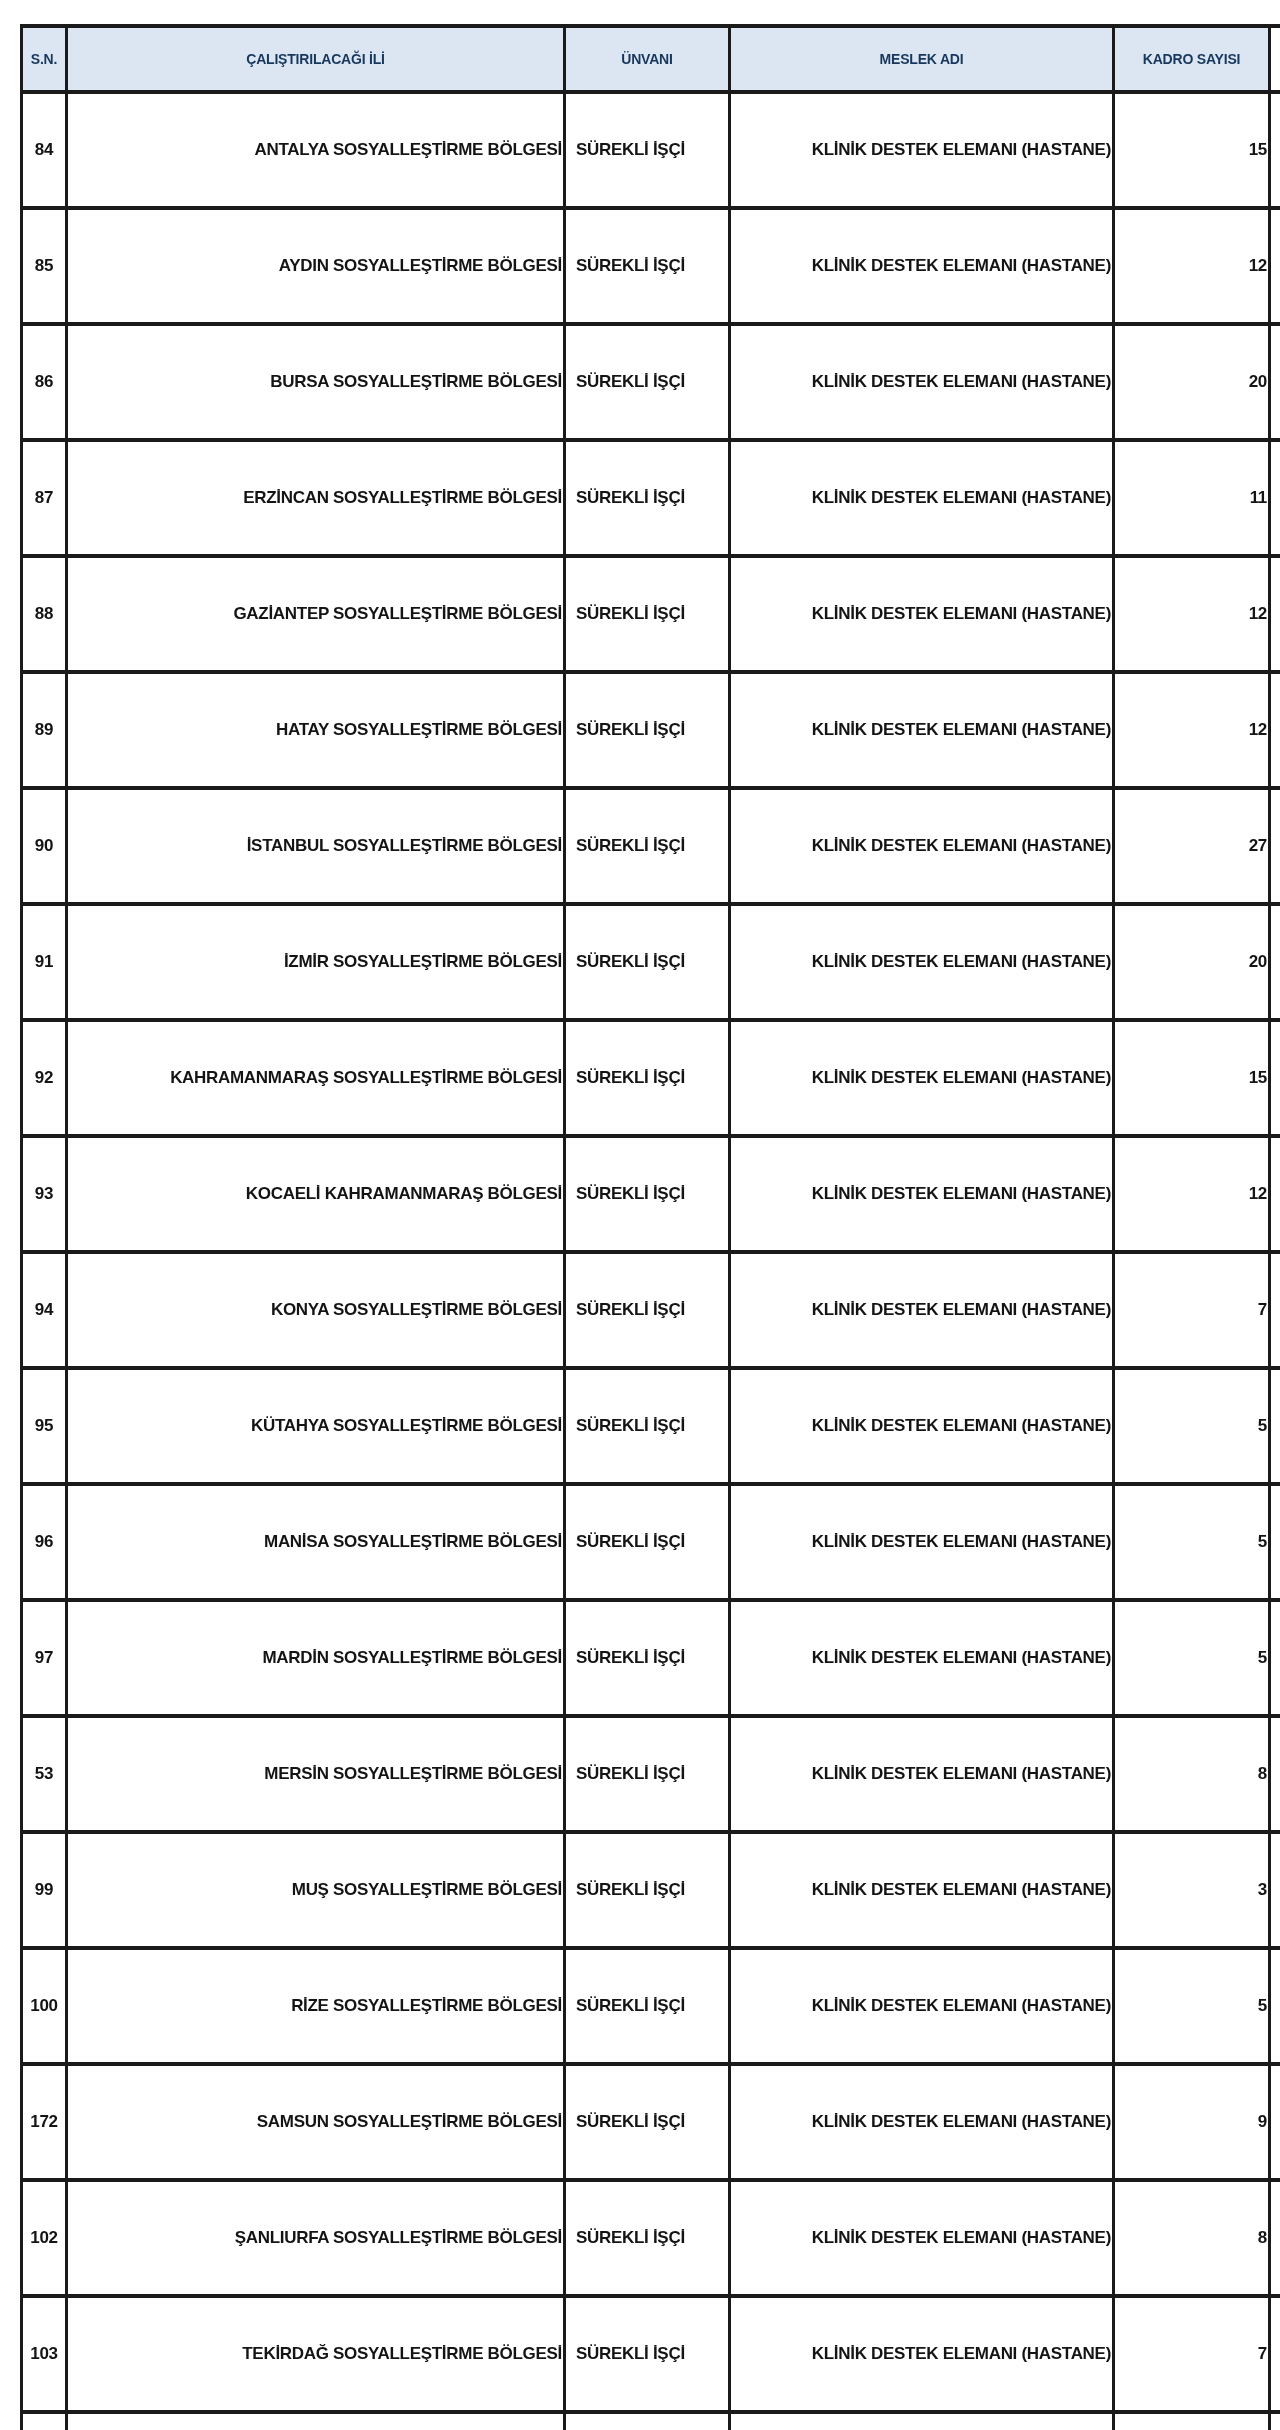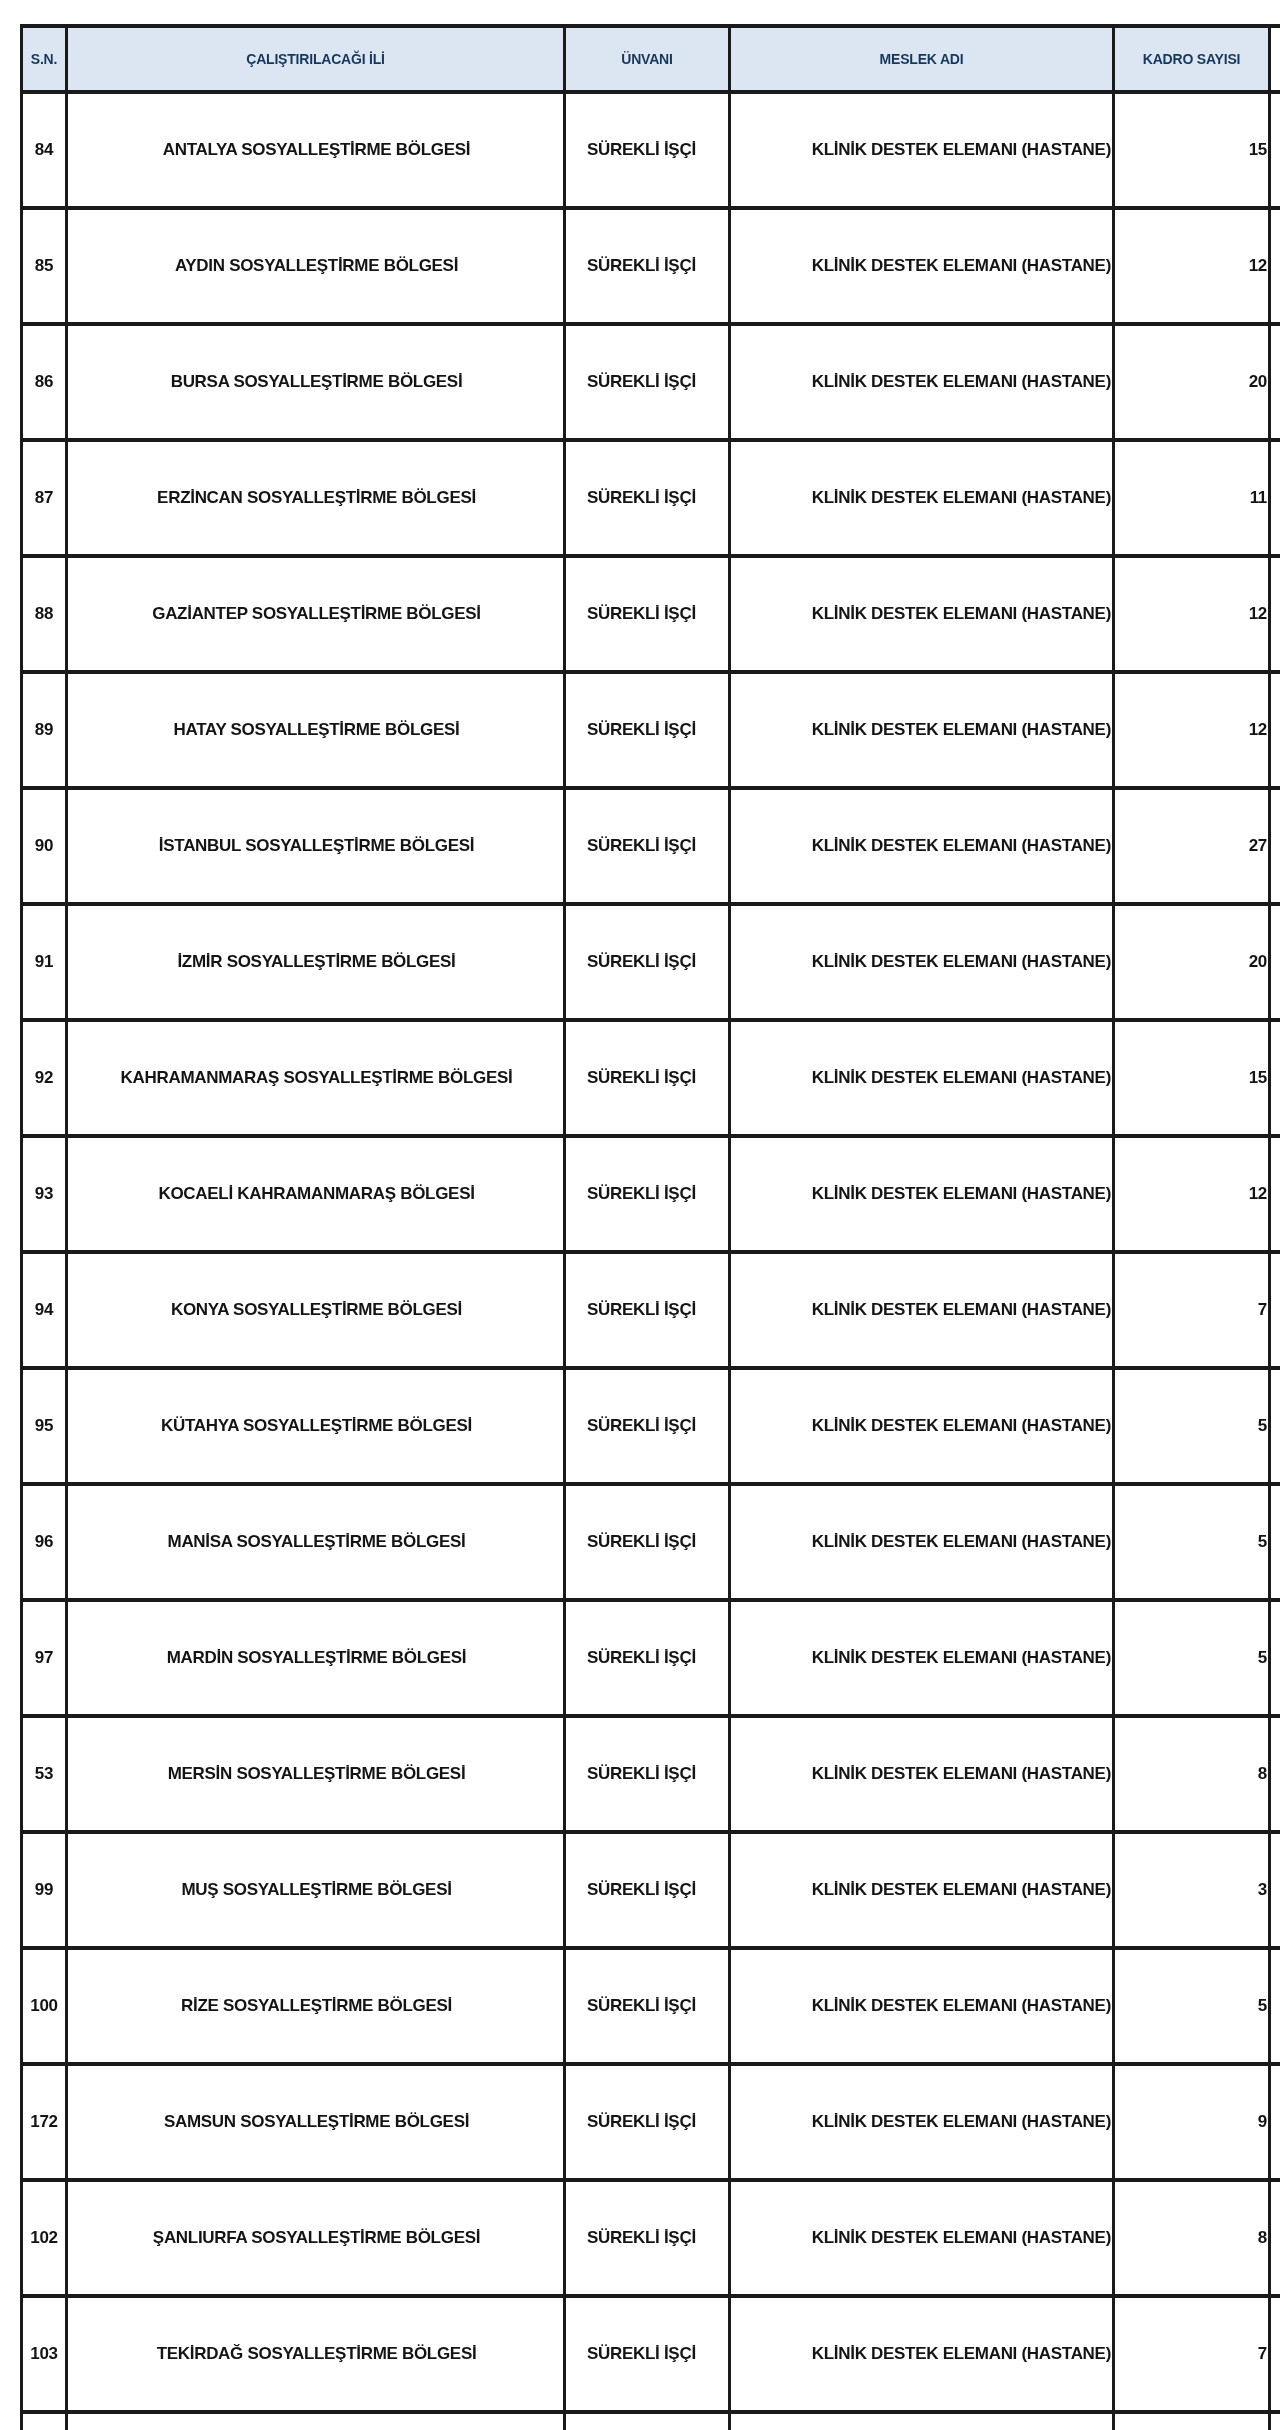--- a/index.html
+++ b/index.html
@@ -49,22 +49,22 @@
   tbody.data td{
     height:116px;
     color:var(--body-text);
     font-weight:bold;
     font-size:17px;
     letter-spacing:-0.3px;
     vertical-align:middle;
     background:#fff;
   }
   td.c-sn{text-align:center;font-size:16px;padding:0 2px;}
-  td.c-city{text-align:center;padding-left:3px;}
-  td.c-title{text-align:left;padding-left:21px;}
+  td.c-city{text-align:right;padding-left:3px;}
+  td.c-title{text-align:left;padding-left:10px;}
   td.c-prof{text-align:right;padding-left:10px;font-size:16.5px;}
   td.c-quota{text-align:right;font-size:16px;}
   th.c-cut, td.c-cut{background:#fff;}
   tbody.stub td{
     height:44px;
     border-top:none;
     border-bottom:none;
     background:#fff;
   }
 </style>

